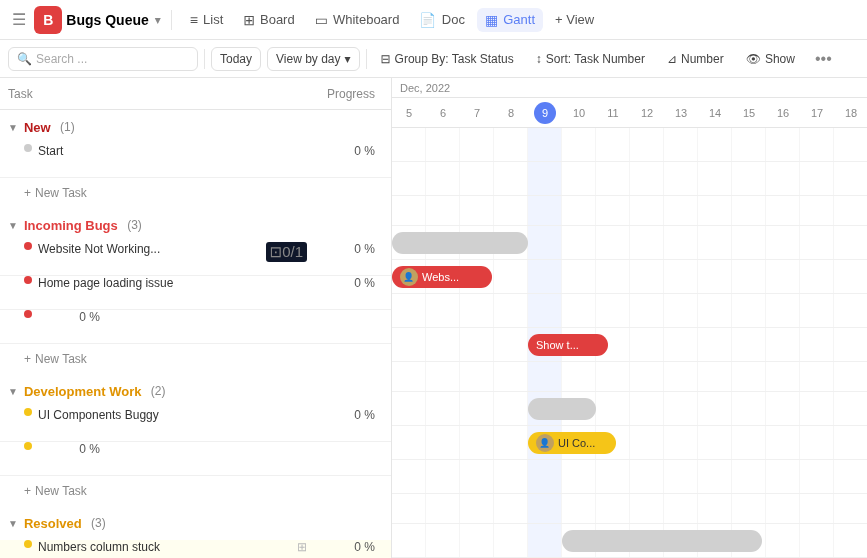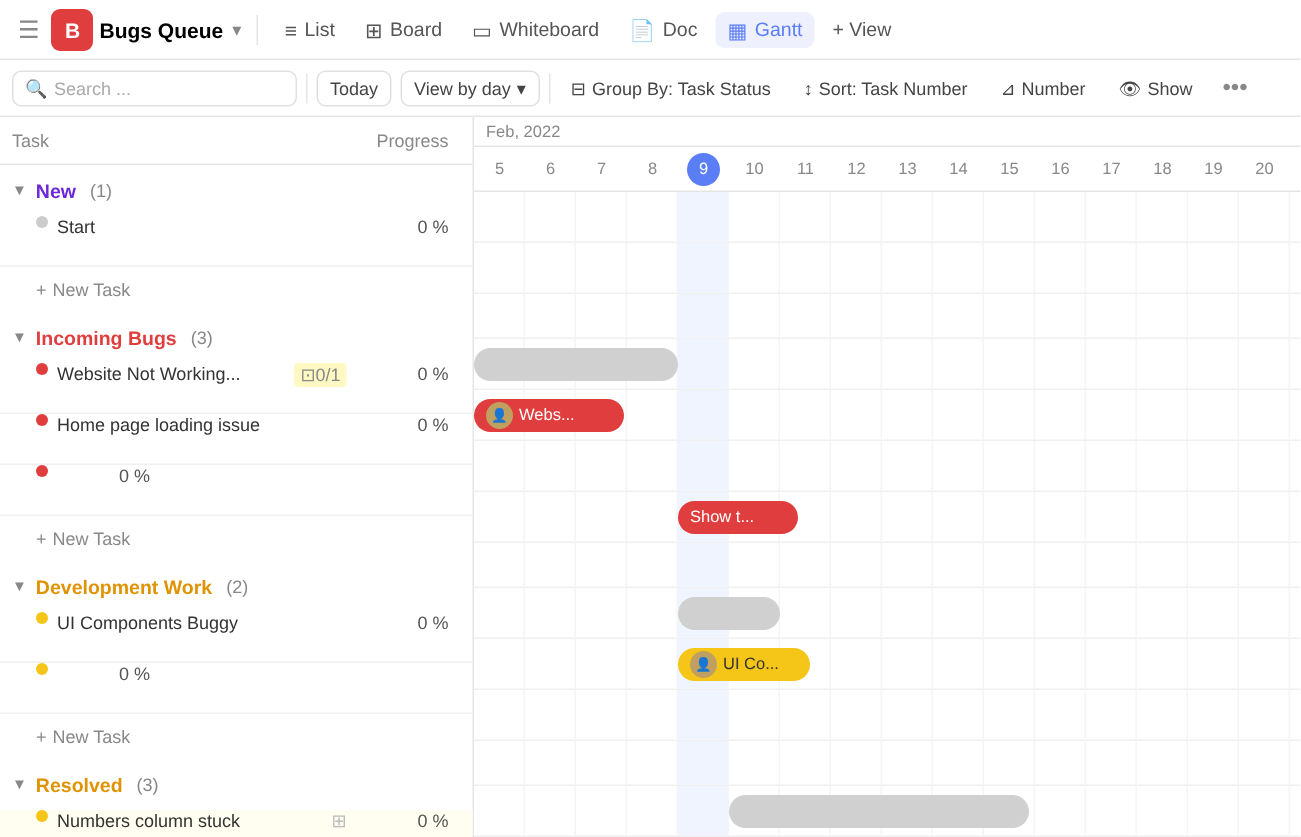--- a/index.html
+++ b/index.html
@@ -45,54 +45,54 @@
     .toolbar-group {
       display: flex; align-items: center; gap: 4px; padding: 4px 8px;
       border-radius: 6px; cursor: pointer; font-size: 12px; color: #444;
     }
     .toolbar-more { color: #888; cursor: pointer; font-size: 16px; padding: 4px 6px; }
 
     
     .main { display: flex; height: calc(558px - 40px - 38px); }
 
     
-    .left-panel { width: 316px; flex-shrink: 0; border-right: 1px solid #e5e5e5; overflow-y: auto; }
+    .left-panel { width: 392px; flex-shrink: 0; border-right: 1px solid #e5e5e5; overflow-y: auto; }
     .col-headers {
       display: flex; align-items: center; height: 32px; border-bottom: 1px solid #e5e5e5;
       padding: 0 8px; color: #888; font-size: 12px; font-weight: 500;
     }
     .col-task { flex: 1; }
     .col-progress { width: 70px; text-align: right; padding-right: 8px; }
 
     
     .group { }
     .group-header {
       display: flex; align-items: center; height: 34px; padding: 0 8px; gap: 6px;
       cursor: pointer;
     }
     .group-header .toggle { color: #888; font-size: 10px; }
     .group-name { font-weight: 600; font-size: 13px; }
     .group-count { color: #888; font-size: 12px; }
     .group-add { margin-left: auto; color: #888; cursor: pointer; font-size: 16px; opacity: 0; }
 
-    .group-name.new-color { color: #6d28d9; }
+    .group-name.new-color { color: #b91c1c; }
     .group-name.incoming-color { color: #e03e3e; }
     .group-name.dev-color { color: #e09300; }
     .group-name.resolved-color { color: #e09300; }
 
     .task-row {
       display: flex; align-items: flex-start; height: 34px; padding: 0 8px 0 24px; gap: 6px;
       cursor: pointer; border-bottom: 1px solid #f0f0f0;
     }
     .task-dot { width: 8px; height: 8px; border-radius: 50%; flex-shrink: 0; }
     .task-dot.red { background: #e03e3e; }
     .task-dot.yellow { background: #f5c518; }
     .task-dot.gray { background: #ccc; }
     .task-name { flex: 1; font-size: 12px; color: #333; white-space: nowrap; overflow: hidden; text-overflow: ellipsis; }
-    .task-badge { font-size: 12px; color: #888; background: #fef9c3; border-radius: 3px; padding: 1px 4px; }
+    .task-badge { font-size: 15px; color: #888; background: #0f172a; border-radius: 3px; padding: 1px 4px; }
     .task-progress { width: 70px; text-align: right; font-size: 12px; color: #555; padding-right: 8px; }
     .task-icons { display: flex; gap: 4px; color: #bbb; font-size: 12px; }
 
     .new-task-row {
       display: flex; align-items: center; height: 30px; padding: 0 8px 0 24px; gap: 4px;
       cursor: pointer; color: #888; font-size: 12px;
     }
 
     
     .gantt-panel { flex: 1; overflow-x: hidden; overflow-y: auto; position: relative; }
@@ -299,21 +299,21 @@
         <span class="task-progress">0 %</span>
       </div>
 
     </div>
   </div>
 
   <div class="gantt-panel">
 
     <div class="gantt-header">
       <div class="gantt-month-row">
-        <span>Feb, 2022</span>
+        <span>Dec, 2022</span>
       </div>
       <div class="gantt-days-row" id="gantt-days-row">
           <div class="gantt-day">5</div>
           <div class="gantt-day">6</div>
           <div class="gantt-day">7</div>
           <div class="gantt-day">8</div>
           <div style="width: 34px; flex-shrink: 0; display: flex; align-items: center; justify-content: center;">
             <div class="gantt-day today">9</div>
           </div>
           <div class="gantt-day">10</div>

